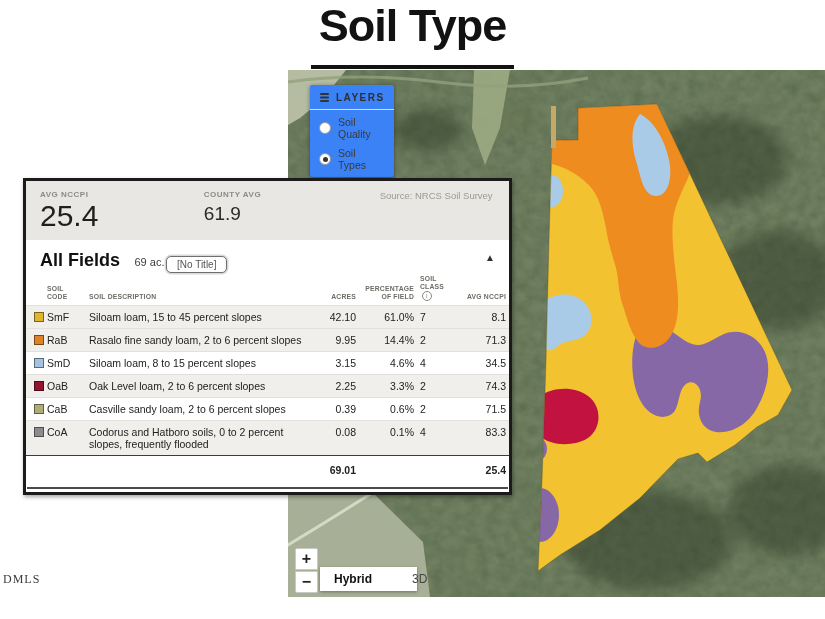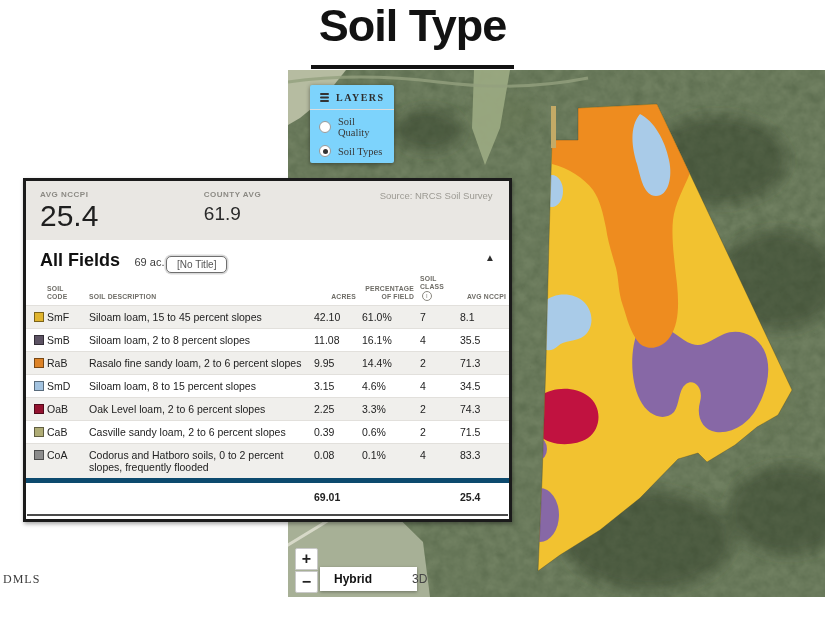--- a/index.html
+++ b/index.html
@@ -8,22 +8,22 @@
   
   .page-title-wrap{position:absolute;top:2px;left:0;width:100%;text-align:center;z-index:30;}
   .page-title{display:inline-block;font-size:45px;font-weight:800;letter-spacing:-1px;color:#121212;
     border-bottom:4px solid #121212;padding:0 8px 16px 8px;line-height:1.05;}
 
   
   .map{position:absolute;left:288px;top:70px;width:537px;height:527px;overflow:hidden;background:#46523a;}
   .map svg{display:block;}
 
   
-  .layers-panel{position:absolute;left:22px;top:15px;width:84px;background:#7dd3fc;z-index:5;
-    box-shadow:0 1px 4px rgba(0,0,0,.45);border-radius:2px;padding:7px 0 5px 0;font-family:Liberation Serif, serif;}
+  .layers-panel{position:absolute;left:22px;top:15px;width:84px;background:#3b82f6;z-index:5;
+    box-shadow:0 1px 4px rgba(0,0,0,.45);border-radius:2px;padding:7px 0 5px 0;}
   .layers-title{display:flex;align-items:center;gap:6px;padding:0 9px 6px 9px;border-bottom:1px solid #ddd;
     font-size:10px;font-weight:700;letter-spacing:1.5px;color:#2e2e2e;}
   .layers-opt{display:flex;align-items:center;gap:7px;padding:6px 9px 1px 9px;font-size:10.5px;color:#3a3a3a;cursor:pointer;}
   .radio{width:10px;height:10px;border-radius:50%;border:1px solid #9a9a9a;background:#fff;flex:0 0 auto;position:relative;}
   .radio.checked::after{content:"";position:absolute;left:2.5px;top:2.5px;width:5px;height:5px;border-radius:50%;background:#333;}
 
   
   .zoom-btn{position:absolute;left:7px;width:23px;height:22px;background:#fff;border:1px solid #c9c9c9;
     font-size:16px;font-weight:700;color:#222;text-align:center;line-height:20px;z-index:5;box-sizing:border-box;}
   .zoom-in{top:478px;border-radius:2px 2px 0 0;}
@@ -52,24 +52,24 @@
     box-shadow:0 0 0 1.5px #d9d9d9;background:#fff;color:#555;font-size:10px;padding:2px 10px;z-index:2;}
   .collapse{position:absolute;right:14px;top:12px;font-size:10px;color:#2e2e2e;cursor:pointer;}
 
   table.soil{width:100%;border-collapse:collapse;table-layout:fixed;font-size:10.5px;color:#222;margin-top:2px;}
   table.soil col.c-sw{width:18px;} table.soil col.c-code{width:42px;} table.soil col.c-desc{width:auto;}
   table.soil col.c-acres{width:48px;} table.soil col.c-pct{width:58px;} table.soil col.c-cls{width:40px;} table.soil col.c-nccpi{width:52px;}
   table.soil th{font-size:6.8px;font-weight:700;color:#6e6c66;letter-spacing:.2px;padding:2px 3px 3px 3px;
     vertical-align:bottom;line-height:1.25;text-transform:uppercase;}
   th.l{text-align:left;} th.r{text-align:right;}
   table.soil td{padding:5px 3px;vertical-align:top;border-top:1px solid #e2e0dc;}
-  td.r{text-align:left;} td.l{text-align:left;}
+  td.r{text-align:right;} td.l{text-align:left;}
   tr.alt td{background:#f0efec;}
   .swatch{width:8px;height:8px;border:1px solid rgba(0,0,0,.45);margin-left:5px;margin-top:1px;}
-  tr.total td{border-top:5px solid #0c4a6e;font-weight:700;padding:8px 3px 9px 3px;background:#fff;}
+  tr.total td{border-top:1px solid #0c4a6e;font-weight:700;padding:8px 3px 9px 3px;background:#fff;}
   .bottom-rule{height:2px;background:#4a4a4a;margin:2px 1px 3px 1px;}
   .info-ic{display:inline-block;width:8px;height:8px;border:1px solid #8a8880;border-radius:50%;
     font-size:6px;line-height:8px;text-align:center;color:#8a8880;font-weight:400;margin-left:2px;vertical-align:1px;}
 
   
   .watermark{position:absolute;left:3px;top:572px;font-family:"Liberation Serif",serif;font-size:12px;
     letter-spacing:1px;color:#3c3c3c;}
 </style>
 </head>
 <body>
@@ -210,31 +210,20 @@
         <td>
             <div class="swatch" style="background: rgb(224, 180, 46);"></div>
           </td>
         <td class="l">SmF</td>
           <td class="l">Siloam loam, 15 to 45 percent slopes</td>
         <td class="r">42.10</td>
           <td class="r">61.0%</td>
         <td class="l">7</td>
           <td class="r">8.1</td>
       </tr>
-      <tr>
-        <td>
-            <div class="swatch" style="background: rgb(92, 82, 99);"></div>
-          </td>
-        <td class="l">SmB</td>
-          <td class="l">Siloam loam, 2 to 8 percent slopes</td>
-        <td class="r">11.08</td>
-          <td class="r">16.1%</td>
-        <td class="l">4</td>
-          <td class="r">35.5</td>
-      </tr>
       <tr class="alt">
         <td>
             <div class="swatch" style="background: rgb(221, 131, 39);"></div>
           </td>
         <td class="l">RaB</td>
           <td class="l">Rasalo fine sandy loam, 2 to 6 percent slopes</td>
         <td class="r">9.95</td>
           <td class="r">14.4%</td>
         <td class="l">2</td>
           <td class="r">71.3</td>

